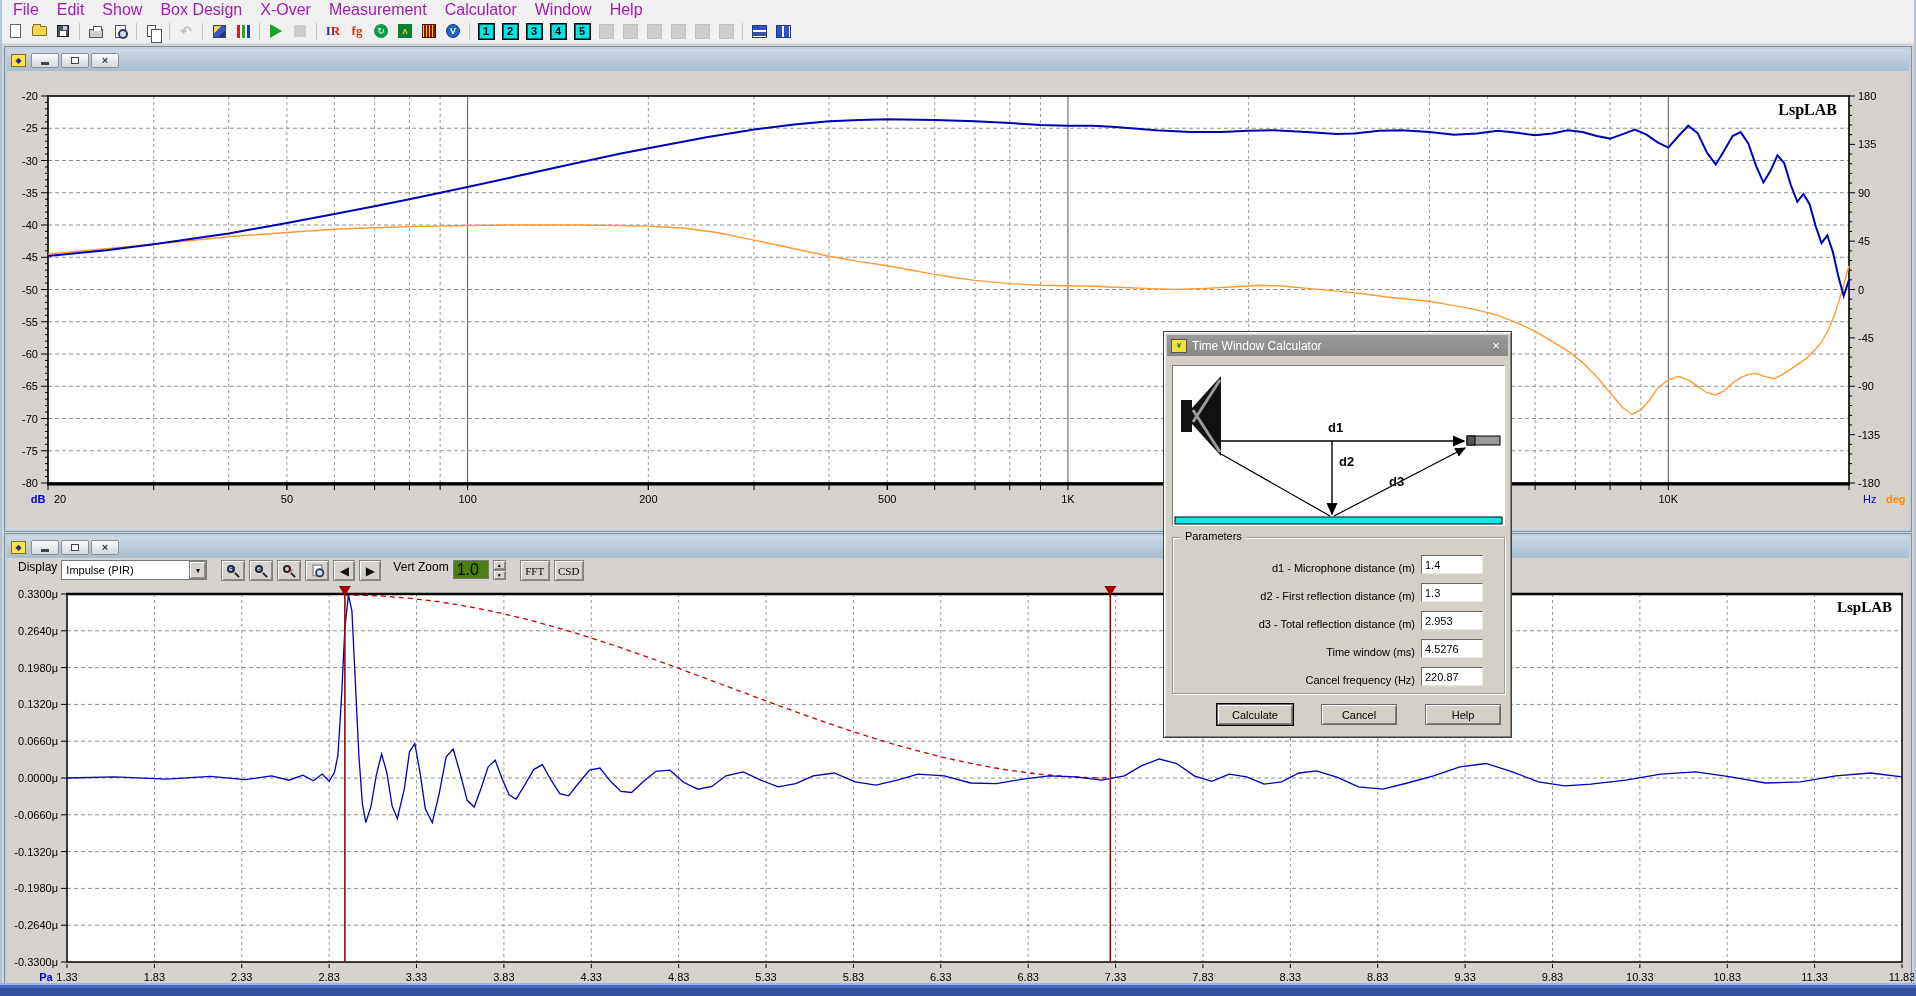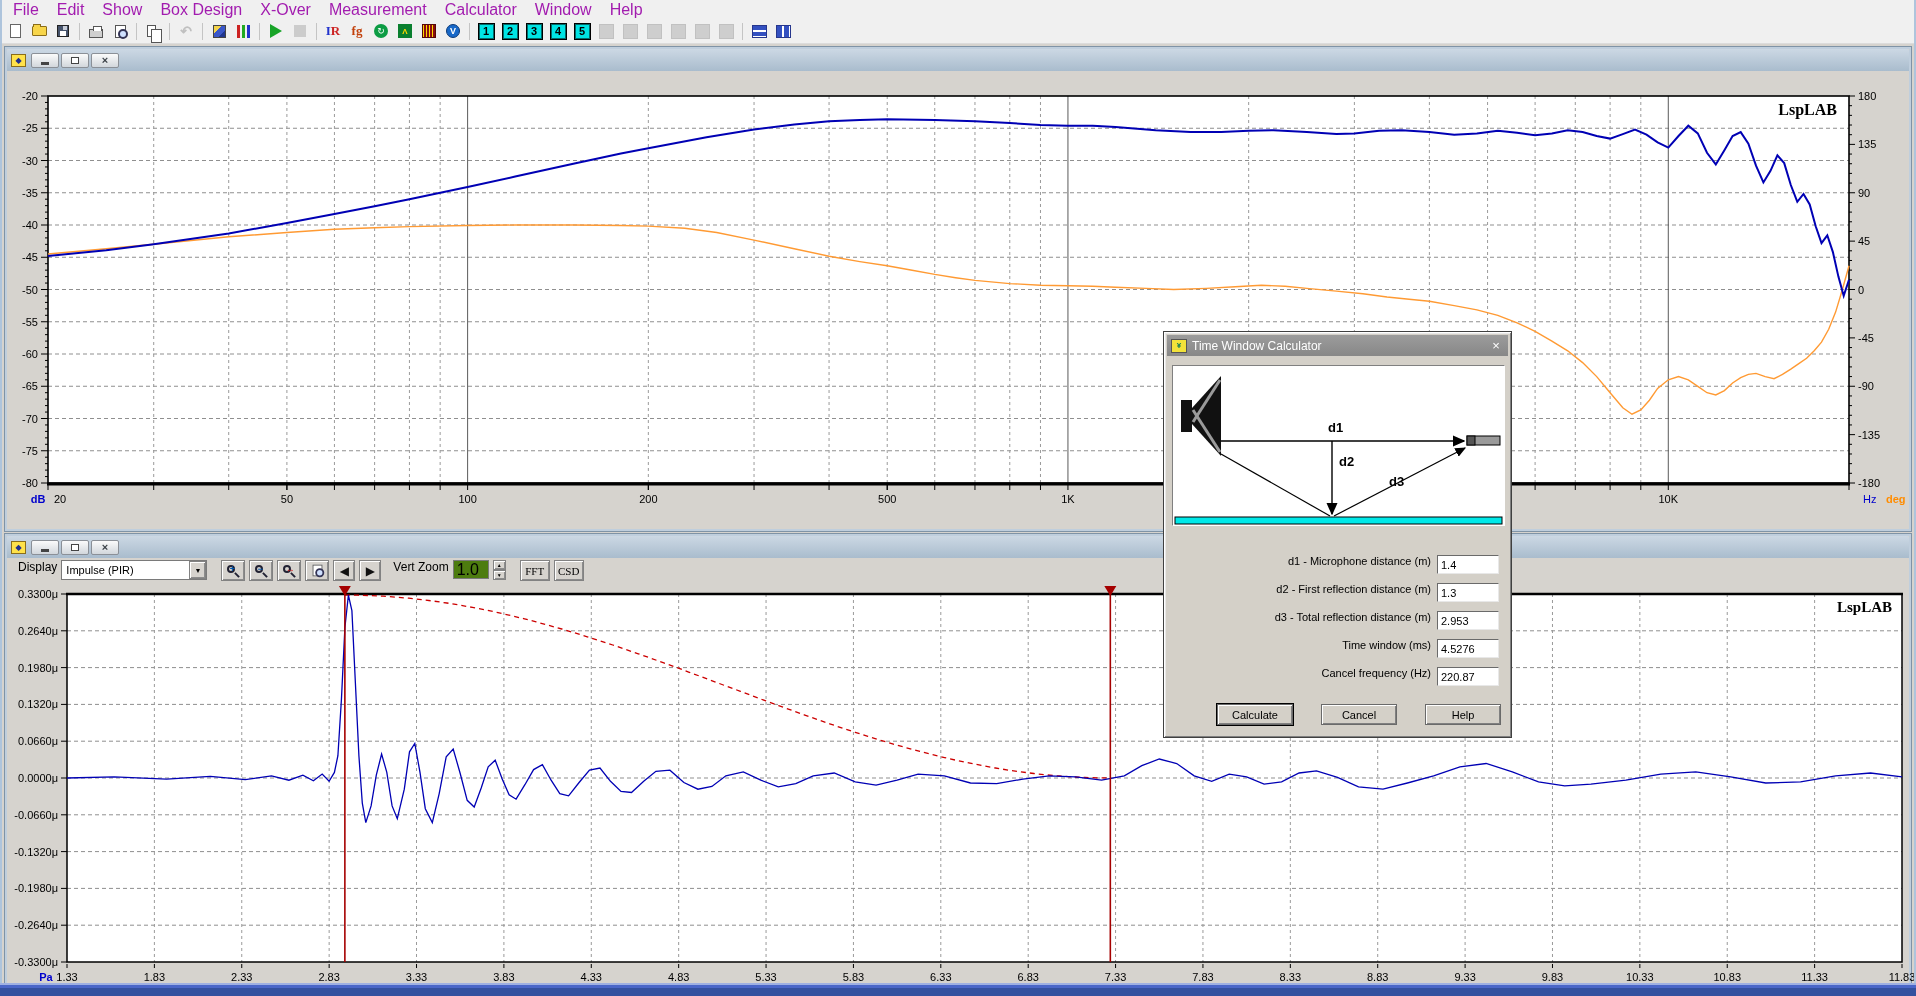--- a/index.html
+++ b/index.html
@@ -67,21 +67,21 @@
 .spin span{flex:1;font-size:5px;line-height:8px}
 .fbtn{width:30px;height:21px;font-family:"Liberation Serif",serif;font-size:11px}
 .dlg{position:absolute;left:1163px;top:331px;width:349px;height:407px;background:#d4d0c8;border:1px solid #404040;box-shadow:inset 1px 1px 0 #fff,inset -1px -1px 0 #808080,inset 2px 2px 0 #e8e8e8;z-index:50;font-size:11px}
 .dlg-title{height:21px;margin:3px;background:linear-gradient(#9c9c9c,#878787);display:flex;align-items:center;padding:0 4px;gap:5px}
 .dlg-title .t{color:#fff;font-size:12px;flex:1}
 .dlg-icon{width:16px;height:14px;background:#f2e23a;border:1px solid #555;display:flex;align-items:center;justify-content:center;font-size:8px;color:#0a7a5a;font-weight:bold}
 .dlg-close{color:#fff;font-size:13px;width:16px;text-align:center}
 .dlg-img{position:absolute;left:8px;top:33px;width:333px;height:161px;background:#fff;border:1px solid;border-color:#808080 #fff #fff #808080}
 .group{position:absolute;left:8px;top:205px;width:333px;height:157px;border:1px solid #9a9a9a;box-shadow:1px 1px 0 #fff,inset 1px 1px 0 #fff}
 .group-label{position:absolute;top:-8px;left:8px;background:#d4d0c8;padding:0 4px;font-size:11px}
-.frow{position:absolute;right:12px;display:flex;align-items:flex-start;gap:6px;height:19px}
+.frow{position:absolute;right:28px;display:flex;align-items:flex-end;gap:6px;height:19px}
 .frow label{white-space:nowrap}
 .fin{width:62px;height:19px;background:#fff;border:1px solid;border-color:#6a6a6a #e8e8e8 #e8e8e8 #6a6a6a;font-size:11px;padding:1px 3px;font-family:"Liberation Sans",sans-serif}
 .dlg-btns{position:absolute;left:0;right:10px;top:372px;display:flex;justify-content:flex-end;gap:28px}
 .dbtn{width:76px;height:21px;background:#d4d0c8;border:1px solid #6a6a6a;box-shadow:inset 1px 1px 0 #fff,inset -1px -1px 0 #808080;font-size:11px;font-family:"Liberation Sans",sans-serif}
 .dbtn.default{outline:1px solid #000}
 .bluestrip{position:absolute;left:0;right:0;bottom:0;height:13px;background:linear-gradient(#9fb0e2 0 2px,#4a66c8 2px 5px,#33509f 5px);z-index:60}
 .edge{position:absolute;top:0;bottom:0;width:2px;background:#aec4dc;z-index:55}
 </style>
 </head>
 <body>
@@ -631,20 +631,23 @@
       <line x1="48" y1="75" x2="291" y2="75" stroke="#000" stroke-width="1.4" marker-end="url(#ah)"></line>
       <line x1="159" y1="75" x2="159" y2="148" stroke="#000" stroke-width="1.4" marker-end="url(#ah)"></line>
       <line x1="48" y1="88" x2="157" y2="150" stroke="#000" stroke-width="1.2"></line>
       <line x1="161" y1="150" x2="292" y2="82" stroke="#000" stroke-width="1.2" marker-end="url(#ah)"></line>
       <rect x="2" y="151" width="327" height="7" fill="#00e8e8" stroke="#000"></rect>
       <text x="155" y="66" font-size="13" font-weight="bold" font-family="Liberation Sans, sans-serif">d1</text>
       <text x="166" y="100" font-size="13" font-weight="bold" font-family="Liberation Sans, sans-serif">d2</text>
       <text x="216" y="120" font-size="13" font-weight="bold" font-family="Liberation Sans, sans-serif">d3</text>
     </svg>
   </div>
+  <div class="group">
+    <span class="group-label">Parameters</span>
+  </div>
   <div class="frow" style="top:223px">
       <label>d1 - Microphone distance (m)</label>
       <input class="fin" value="1.4" style="">
     </div>
   <div class="frow" style="top:251px">
       <label>d2 - First reflection distance (m)</label>
       <input class="fin" value="1.3" style="">
     </div>
   <div class="frow" style="top:279px">
       <label>d3 - Total reflection distance (m)</label>

